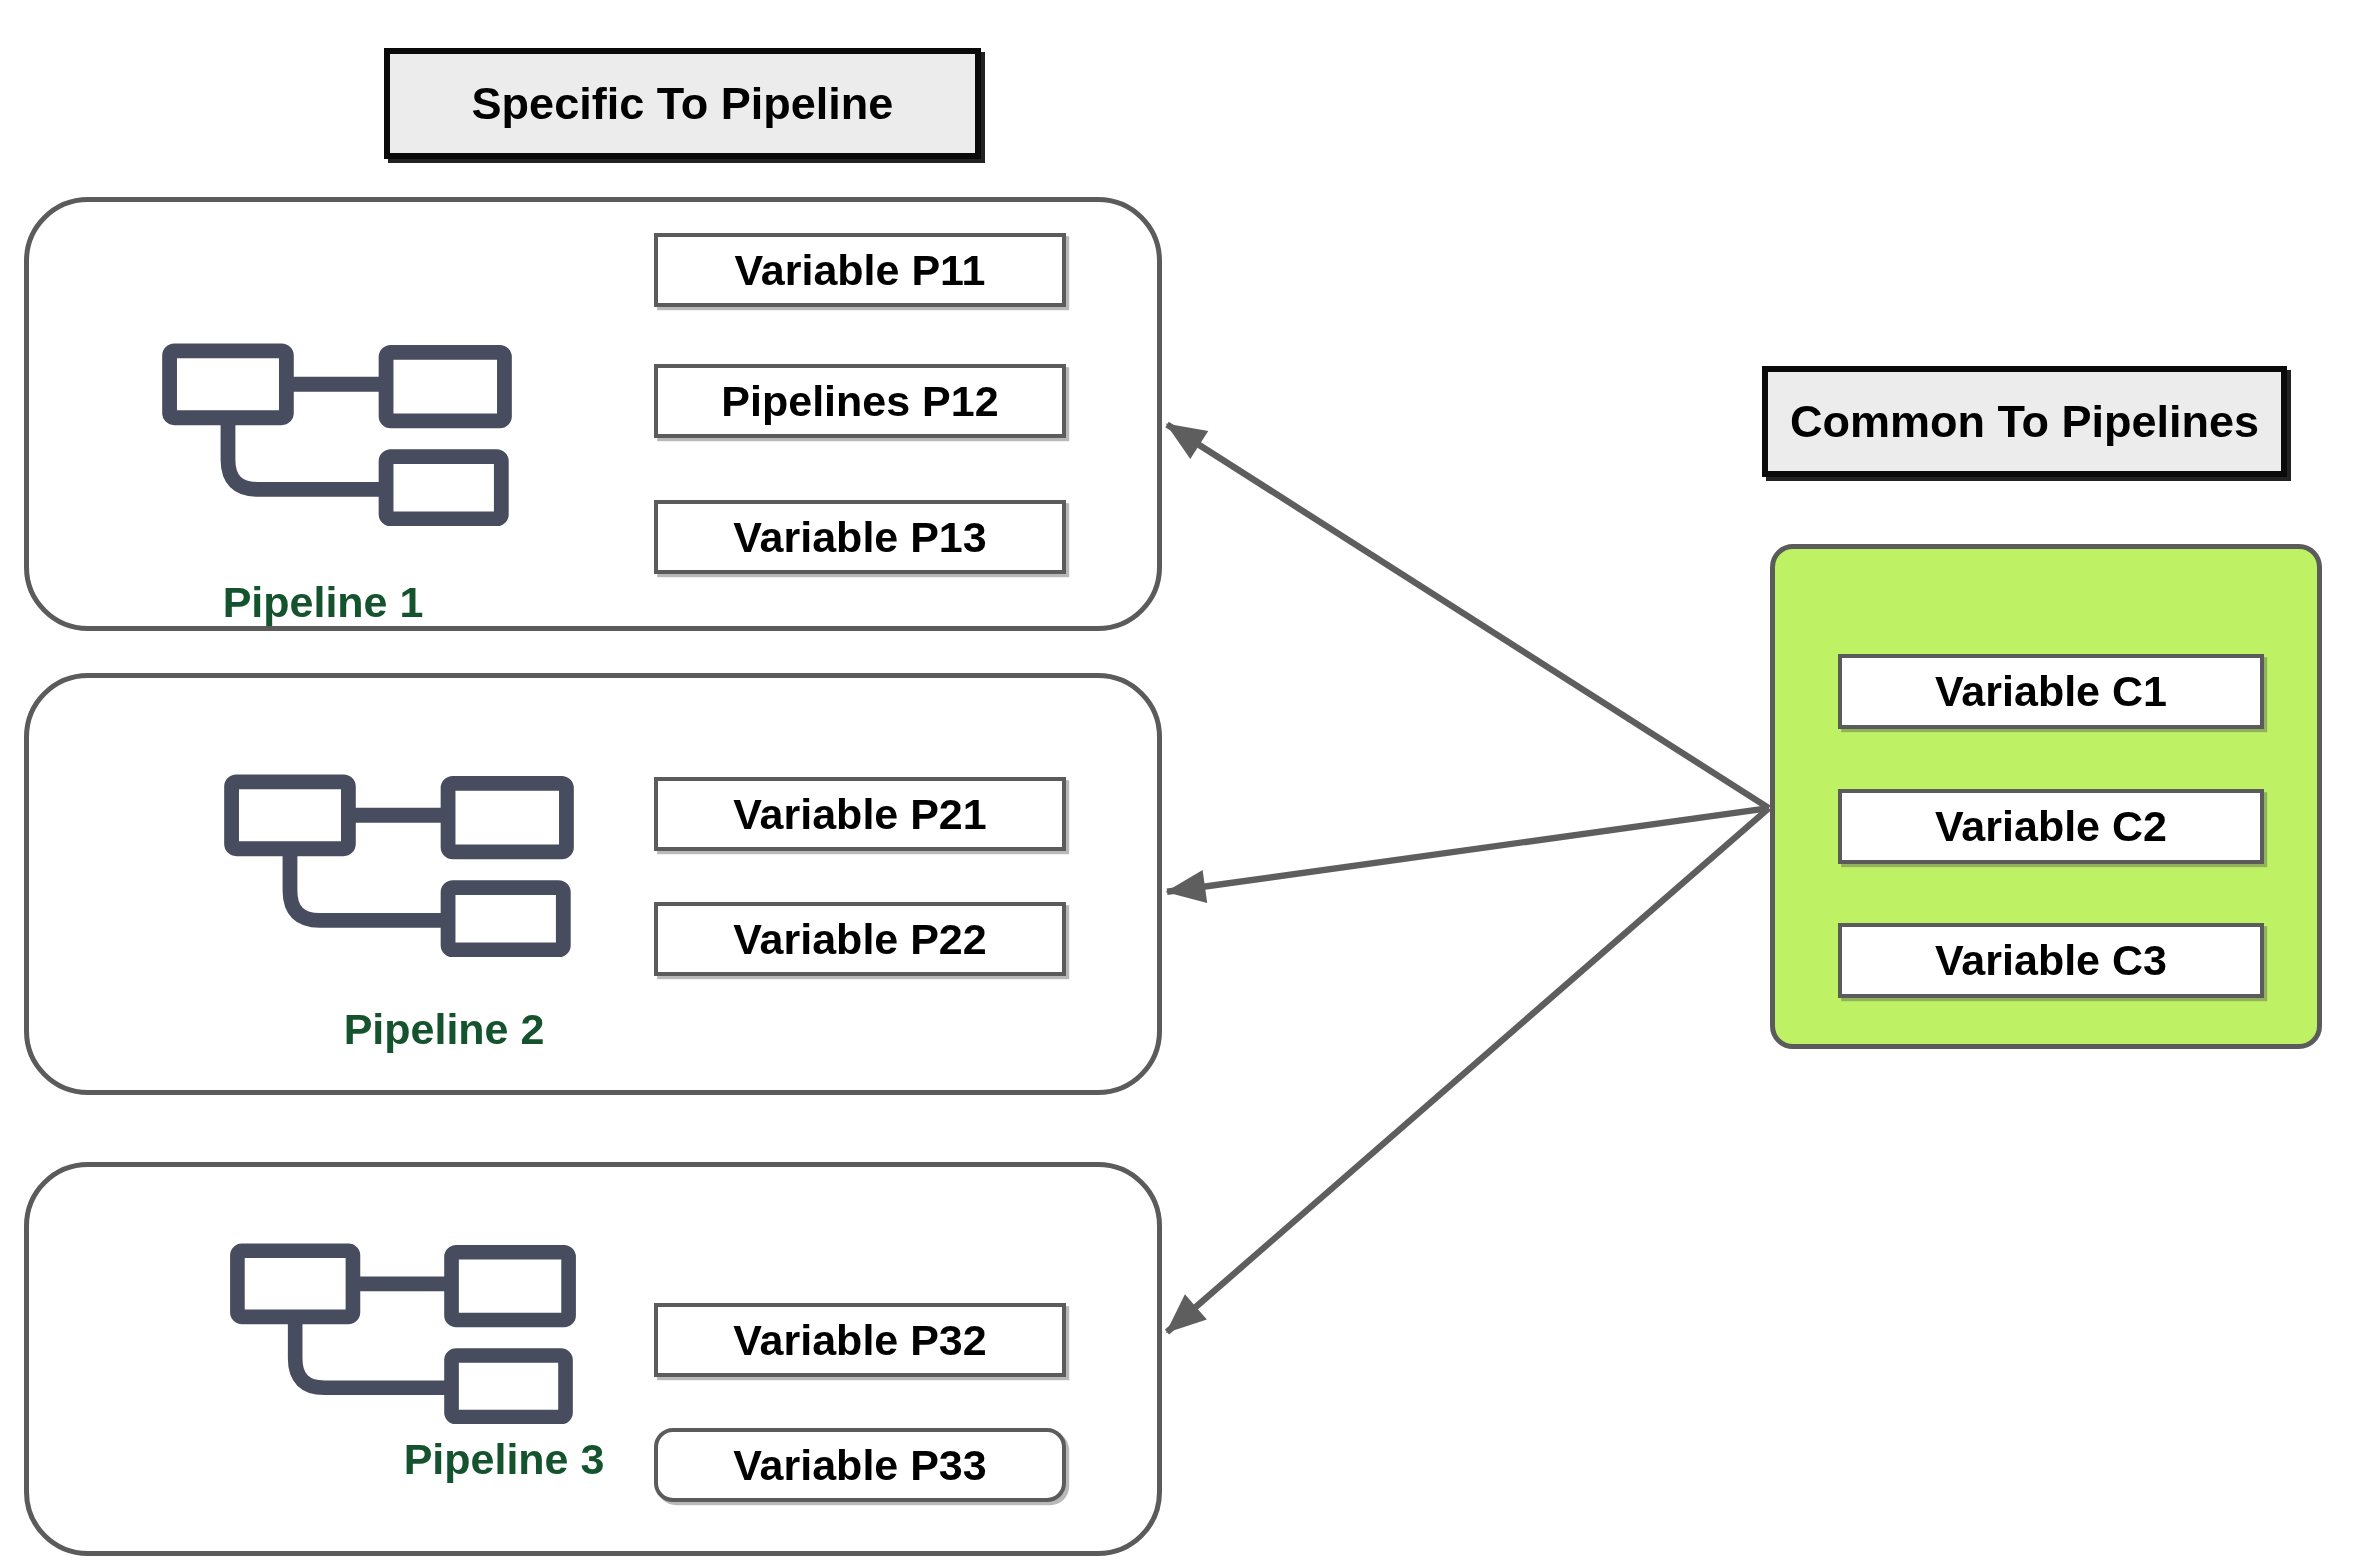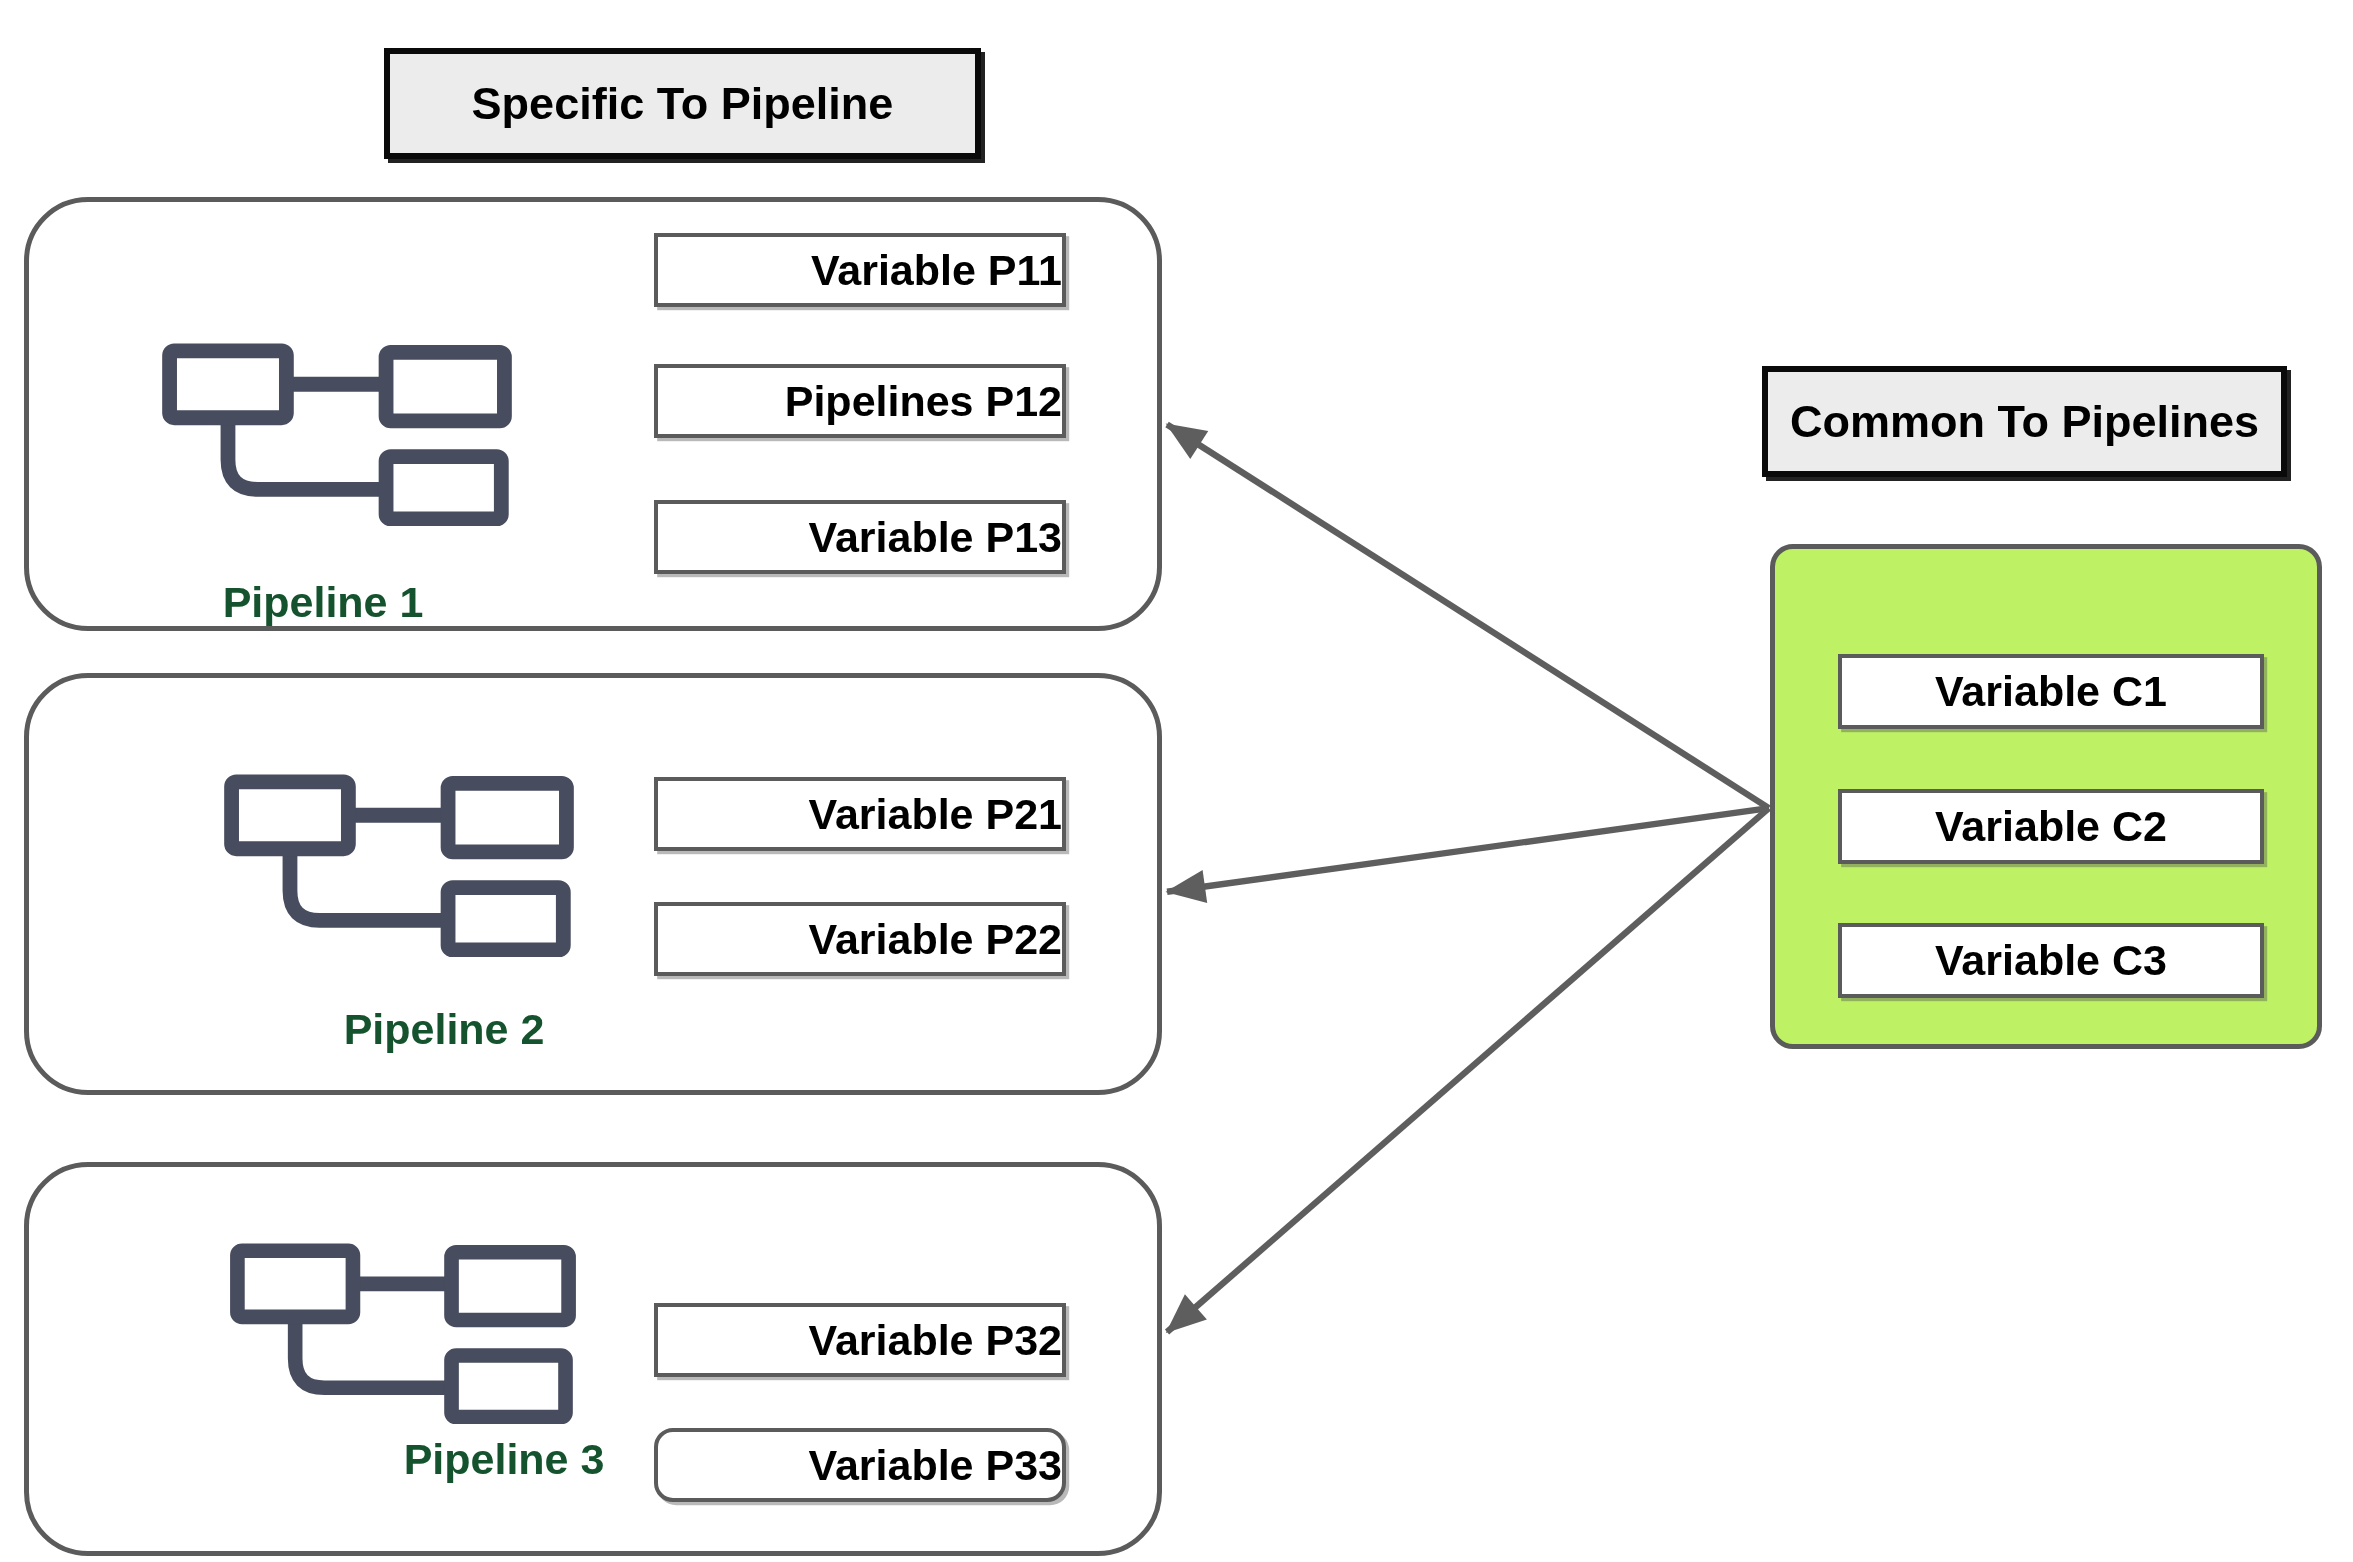--- a/index.html
+++ b/index.html
@@ -34,21 +34,21 @@
     background:#bef264;border:5.6px solid #5b5b5b;border-radius:23px;
   }
 
   
   .var{
     position:absolute;background:#fff;border:4.8px solid #5b5b5b;
     box-shadow:3.2px 3.2px 0 rgba(80,80,80,0.40);
     display:flex;align-items:center;justify-content:center;
     font-size:43px;font-weight:bold;color:#000;white-space:nowrap;
   }
-  .pvar{left:625px;width:412px;height:74px;justify-content:flex-end;}
+  .pvar{left:625px;width:412px;height:74px;}
   .pbox-1 .row-1{top:31px;}  .pbox-1 .row-2{top:162px;} .pbox-1 .row-3{top:298px;}
   .pbox-2 .row-1{top:99px;} .pbox-2 .row-2{top:224px;}
   .pbox-3 .row-1{top:10.3px;}  .pbox-3 .row-2{top:136px;} .pbox-3 .row-3{top:261px;border-radius:19px;}
   .cvar{left:63px;width:426px;height:75px;}
   .cbox .row-1{top:105px;} .cbox .row-2{top:240px;} .cbox .row-3{top:374px;}
 
   
   .plabel{
     position:absolute;width:318px;text-align:center;
     font-size:43px;font-weight:bold;color:#14532d;line-height:49px;white-space:nowrap;

